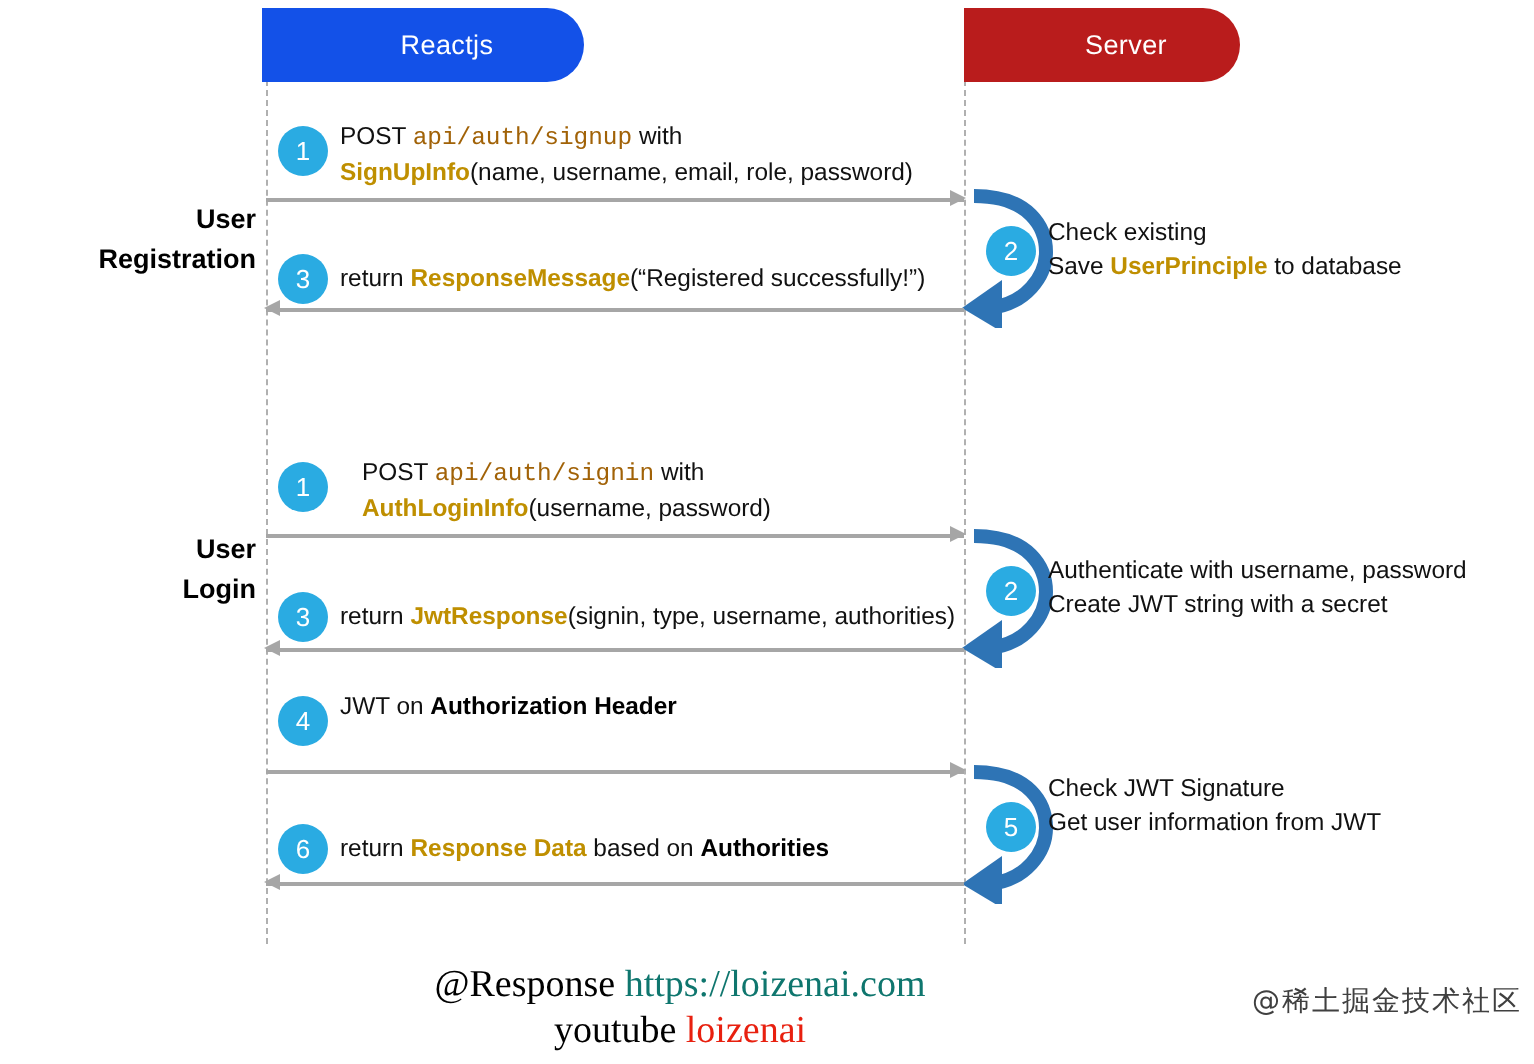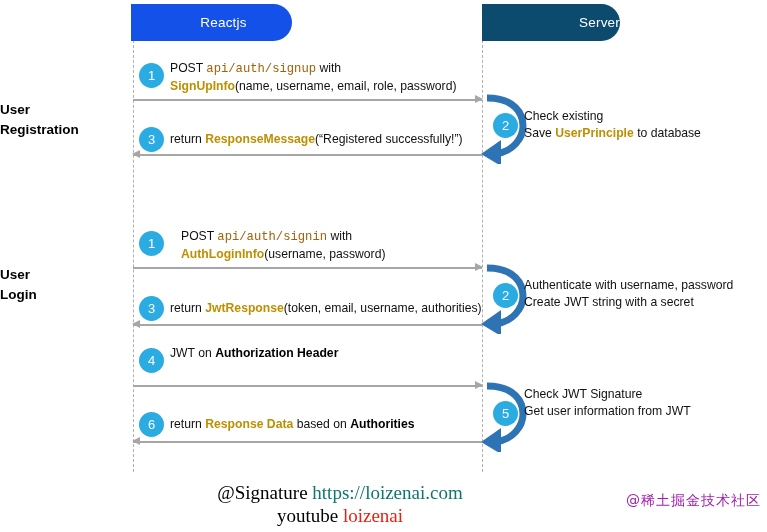--- a/index.html
+++ b/index.html
@@ -36,29 +36,28 @@
     border-radius: 0 20px 20px 0;
     letter-spacing: .2px;
     padding-left: 24px;
   }
   #participant-client {
     left: 131px; top: 4px; width: 137px;
     background: #1351e8;
   }
   #participant-server {
     left: 482px; top: 4px; width: 114px;
-    background: #0c4a6e;
+    background: #b91c1c;
+  }
+
+  
+  .section-label {
+    position: absolute;
+    width: 128px;
     text-align: right;
-  }
-
-  
-  .section-label {
-    position: absolute;
-    width: 128px;
-    text-align: left;
     font-weight: bold;
     font-size: 13.5px;
     color: #000000;
     line-height: 20px;
   }
   #label-user-registration { left: 0px; top: 100px; }
   #label-user-login        { left: 0px; top: 265px; }
 
   
   .msg-arrow {
@@ -135,21 +134,21 @@
     line-height: 23px;
     color: #000000;
   }
   #footer-copyright .url  { color: #0f766e; }
   #footer-copyright .yt   { color: #e8200f; }
 
   #watermark {
     position: absolute;
     right: 6px; top: 492px;
     font-size: 14px;
-    color: #a21caf;
+    color: #404040;
     font-family: "DejaVu Sans", sans-serif;
     letter-spacing: 1px;
   }
 </style>
 </head>
 <body>
 
 <div class="lifeline" id="lifeline-client"></div>
 <div class="lifeline" id="lifeline-server"></div>
 
@@ -226,21 +225,21 @@
 </svg>
 <div class="step-badge on-server" style="left:493px; top:283px;">2</div>
 <div class="msg-text" style="left:524px; top:277px;">
   <div>Authenticate with username, password</div>
   <div>Create JWT string with a secret</div>
 </div>
 
 <div class="step-badge" style="left:139px; top:296px;">3</div>
 <div class="msg-text" style="left:170px; top:300px;">
   <div>
-    <span>return </span><span class="kw-gold">JwtResponse</span><span>(token, email, username, authorities)</span>
+    <span>return </span><span class="kw-gold">JwtResponse</span><span>(signin, type, username, authorities)</span>
   </div>
 </div>
 <div class="msg-arrow to-left" style="top:320px;">
   <div class="shaft"></div>
   <div class="head"></div>
 </div>
 
 <div class="step-badge" style="left:139px; top:348px;">4</div>
 <div class="msg-text" style="left:170px; top:345px;">
   <div>
@@ -268,20 +267,20 @@
     <span>return </span><span class="kw-gold">Response Data</span><span> based on </span><span class="kw-bold">Authorities</span>
   </div>
 </div>
 <div class="msg-arrow to-left" style="top:437px;">
   <div class="shaft"></div>
   <div class="head"></div>
 </div>
 
 <div id="footer-copyright">
   <div>
-    <span>@Signature </span><span class="url">https://loizenai.com</span>
+    <span>@Response </span><span class="url">https://loizenai.com</span>
   </div>
   <div>
     <span>youtube </span><span class="yt">loizenai</span>
   </div>
 </div>
 
 <div id="watermark">@稀土掘金技术社区</div>
 
 </body></html>

